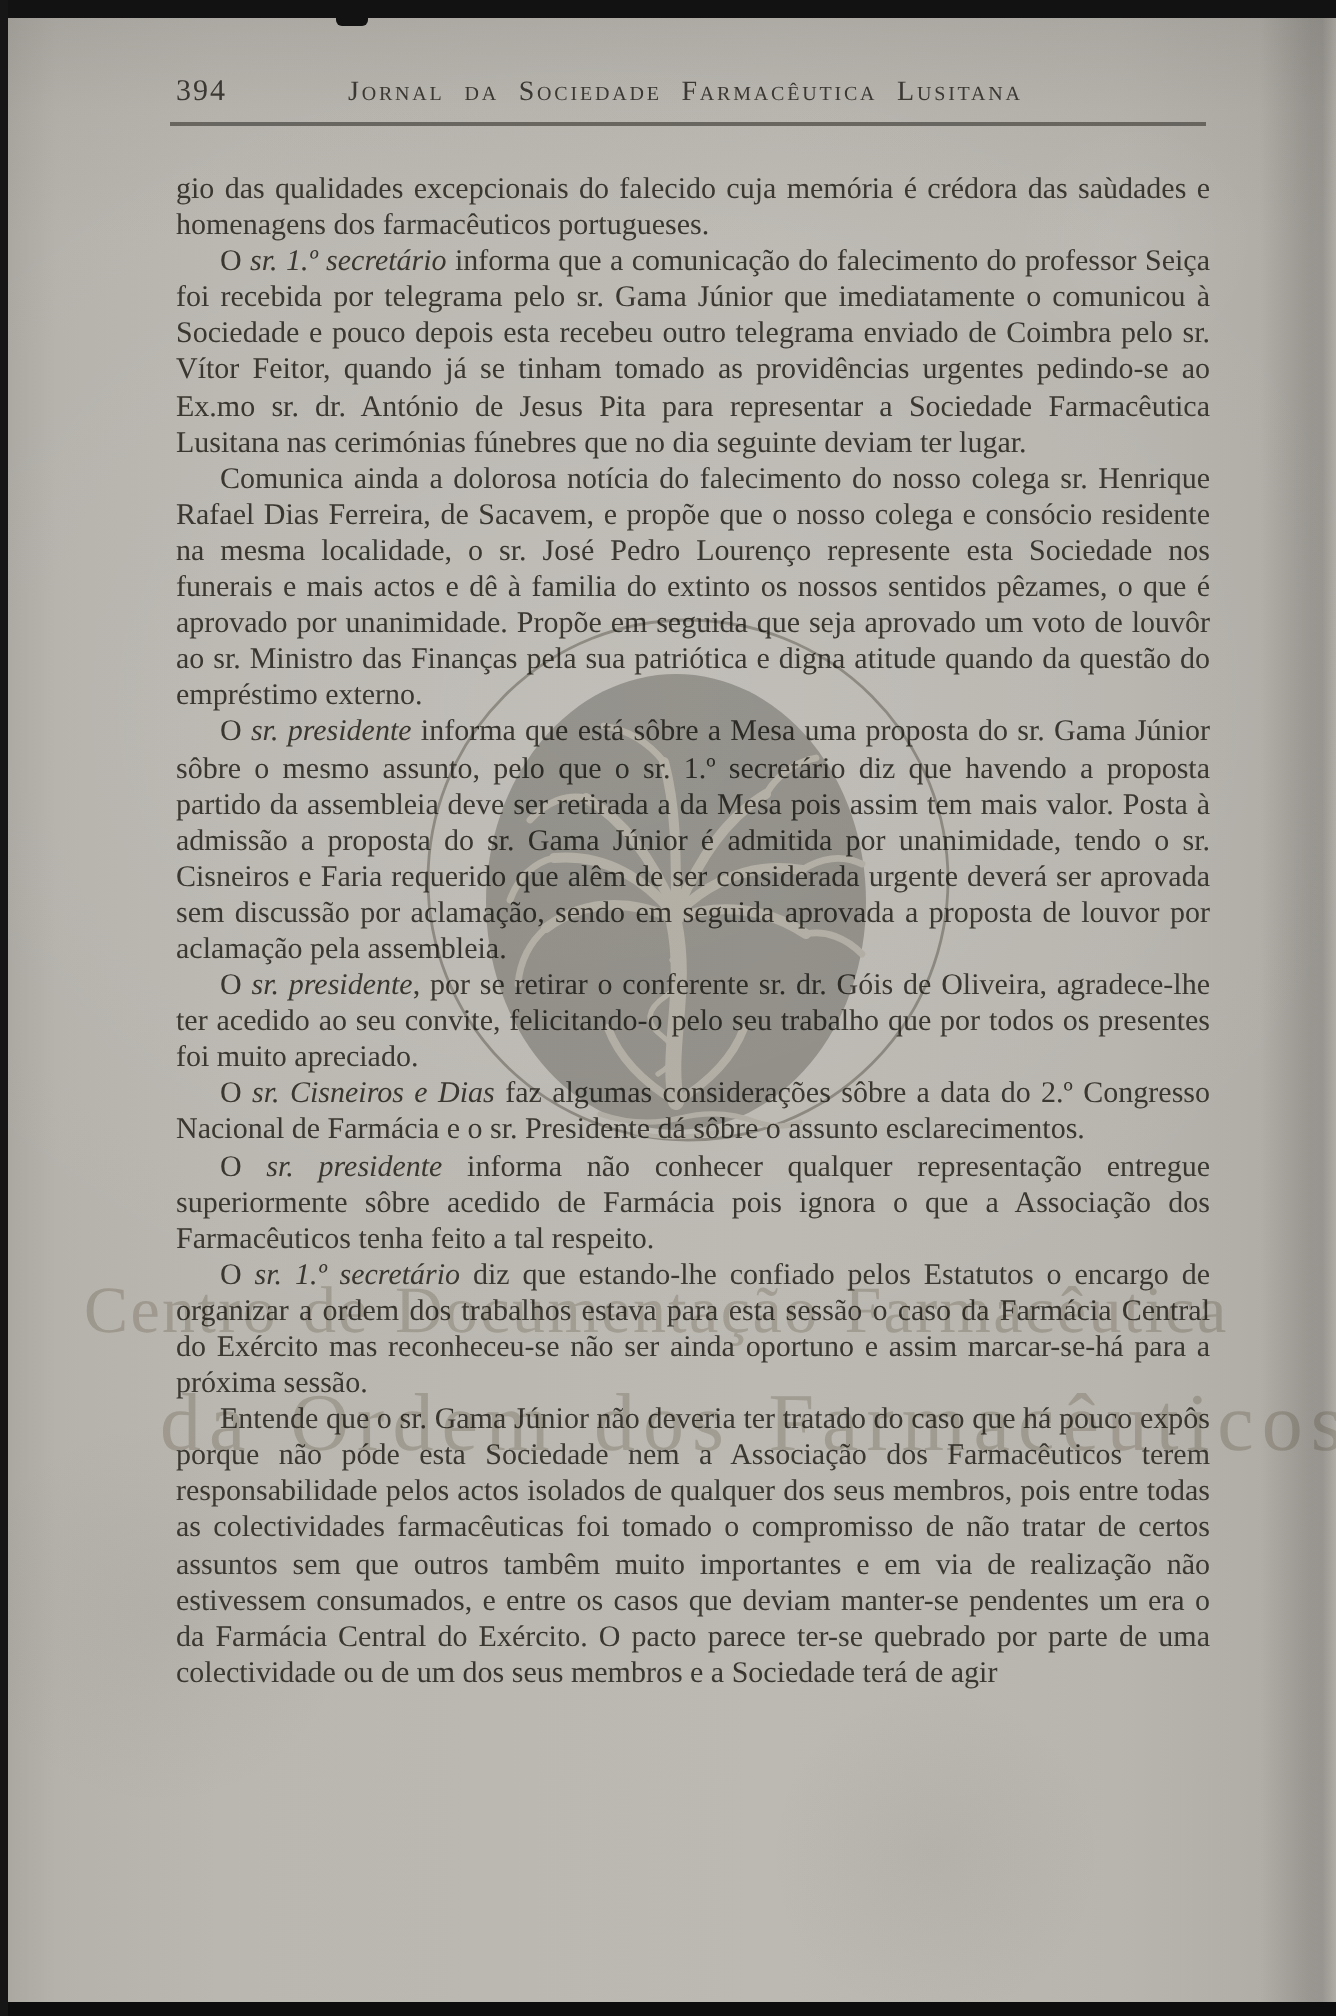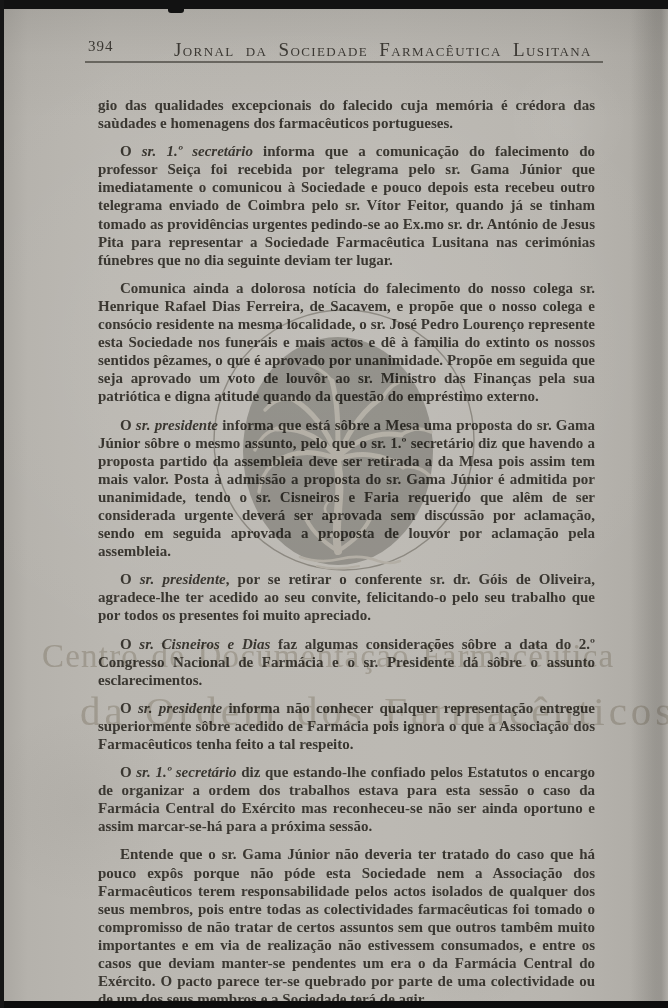--- a/index.html
+++ b/index.html
@@ -13,27 +13,27 @@
   }
   
   .edge-top{position:absolute;left:0;top:0;width:668px;height:9px;background:#121212;}
   .edge-top-notch{position:absolute;left:168px;top:0;width:16px;height:13px;background:#121212;border-radius:0 0 3px 3px;}
   .edge-bottom{position:absolute;left:0;top:1001px;width:668px;height:7px;background:#0d0d0d;}
   .edge-left{position:absolute;left:0;top:0;width:4px;height:1008px;background:#161616;}
   .edge-right-shade{position:absolute;right:0;top:9px;width:38px;height:992px;pointer-events:none;
     background:linear-gradient(to right, rgba(60,58,54,0) 0%, rgba(60,58,54,0.14) 50%, rgba(60,58,54,0.22) 82%, rgba(120,117,112,0.10) 100%);}
   
   .pagenum{position:absolute;left:88px;top:38px;font-size:15px;letter-spacing:1px;color:#3b3833;}
-  .jtitle{position:absolute;left:174px;top:39px;font-size:19px;color:#3b3833;
+  .jtitle{position:absolute;left:174px;top:39px;font-size:14px;color:#3b3833;
     font-variant:small-caps;letter-spacing:1.4px;word-spacing:5px;white-space:nowrap;}
   .hrule{position:absolute;left:85px;top:61px;width:518px;height:2px;background:#55524c;opacity:.8;}
   
   .bodytext{position:absolute;left:88px;top:86px;width:517px;color:#3a3731;
     font-size:15px;line-height:18.1px;text-align:justify;}
-  .bodytext p{margin:10px;font-weight:bold;}
+  .bodytext p{margin:0;}
   .bodytext p.indent{text-indent:22px;}
   .bodytext i{font-style:italic;}
   
   .wm{mix-blend-mode:multiply;pointer-events:none;}
   .wm-emblem{position:absolute;left:205px;top:299px;width:280px;height:290px;}
   .wm-line{position:absolute;white-space:nowrap;color:#dcd8d0;font-family:Liberation Serif, serif;}
   .wm-line1{left:42px;top:638px;font-size:33px;letter-spacing:1.2px;word-spacing:3px;}
   .wm-line2{left:80px;top:687px;font-size:41px;letter-spacing:4px;word-spacing:4px;}
   
   .mottle{position:absolute;inset:0;pointer-events:none;

